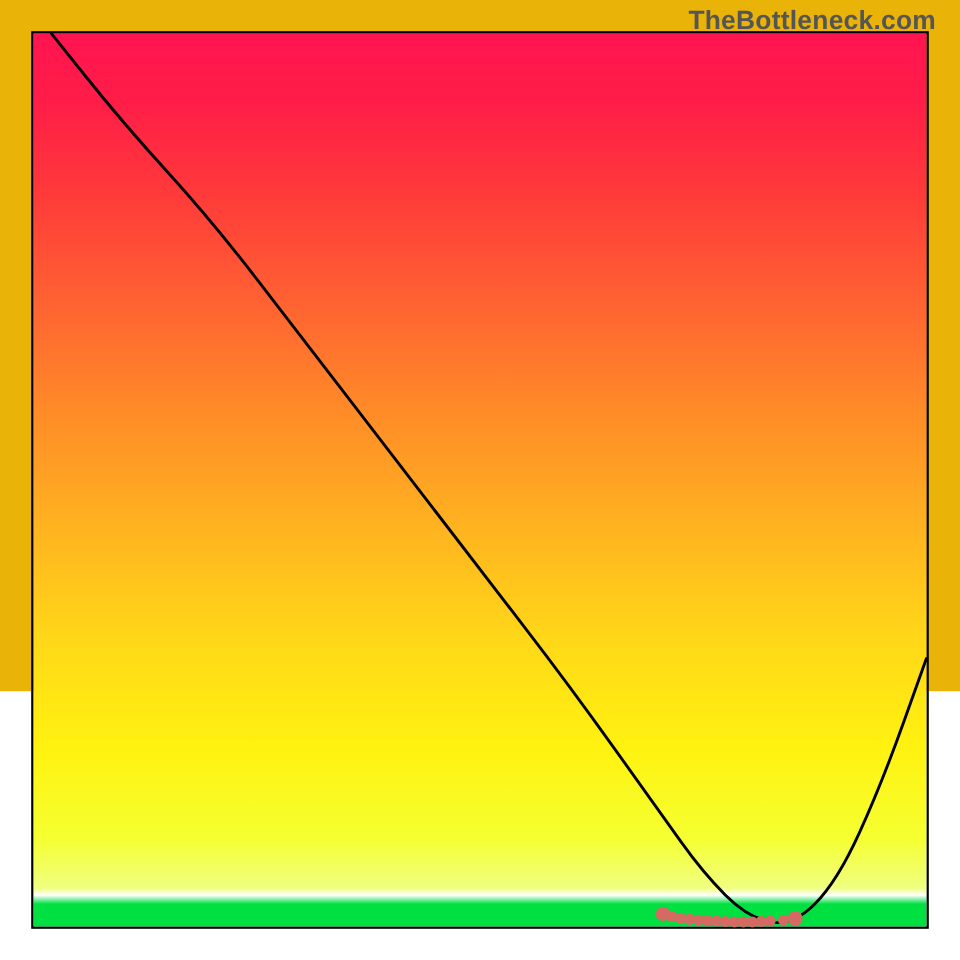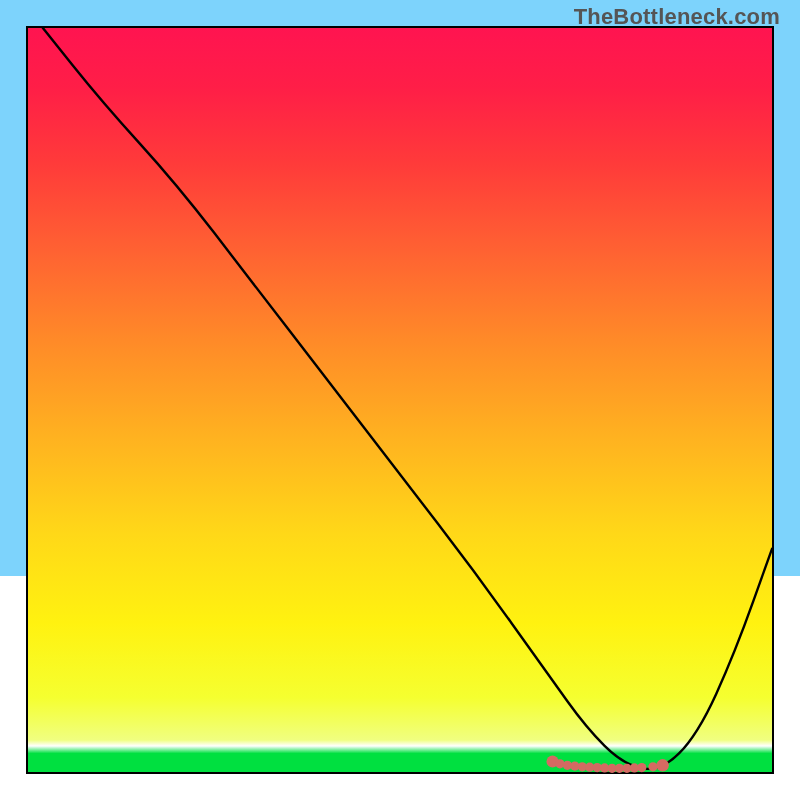--- a/index.html
+++ b/index.html
@@ -7,21 +7,21 @@
     padding: 0;
     width: 800px;
     height: 800px;
     background: #ffffff;
     font-family: Arial, Helvetica, sans-serif;
   }
   .outer {
     width: 800px;
     height: 576px;
     position: relative;
-    background: #7dd3fc;
+    background: #eab308;
   }
   .watermark {
     position: absolute;
     top: 4px;
     right: 20px;
     font-size: 22px;
     font-weight: bold;
     color: #555555;
     font-family: Arial, Helvetica, sans-serif;
     letter-spacing: 0.2px;

